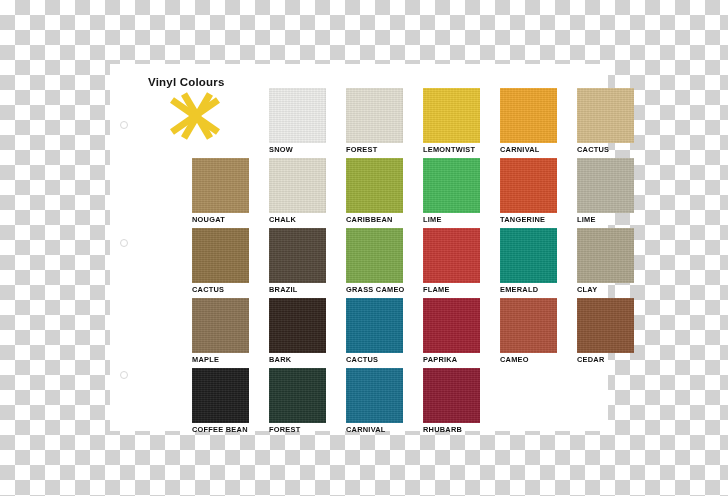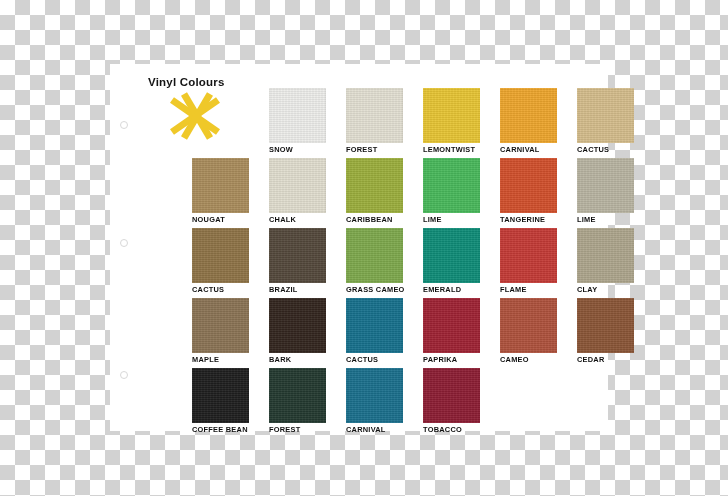--- a/index.html
+++ b/index.html
@@ -187,28 +187,28 @@
         </div>
         <div class="cell">
           <div class="chip" style="background-color: rgb(83, 72, 59);"></div>
           <div class="label">BRAZIL</div>
         </div>
         <div class="cell">
           <div class="chip" style="background-color: rgb(125, 168, 76);"></div>
           <div class="label">GRASS CAMEO</div>
         </div>
         <div class="cell">
+          <div class="chip" style="background-color: rgb(195, 58, 53);"></div>
+          <div class="label">FLAME</div>
+        </div>
+        <div class="cell">
           <div class="chip" style="background-color: rgb(14, 140, 119);"></div>
           <div class="label">EMERALD</div>
         </div>
         <div class="cell">
-          <div class="chip" style="background-color: rgb(195, 58, 53);"></div>
-          <div class="label">FLAME</div>
-        </div>
-        <div class="cell">
           <div class="chip" style="background-color: rgb(173, 165, 140);"></div>
           <div class="label">CLAY</div>
         </div>
         <div class="cell">
           <div class="chip" style="background-color: rgb(138, 115, 84);"></div>
           <div class="label">MAPLE</div>
         </div>
         <div class="cell">
           <div class="chip" style="background-color: rgb(50, 37, 30);"></div>
           <div class="label">BARK</div>
@@ -236,18 +236,18 @@
         <div class="cell">
           <div class="chip" style="background-color: rgb(35, 57, 47);"></div>
           <div class="label">FOREST</div>
         </div>
         <div class="cell">
           <div class="chip" style="background-color: rgb(26, 111, 140);"></div>
           <div class="label">CARNIVAL</div>
         </div>
         <div class="cell">
           <div class="chip" style="background-color: rgb(140, 29, 51);"></div>
-          <div class="label">TOBACCO</div>
+          <div class="label">RHUBARB</div>
         </div>
       </div>
 
   </div>
 </div>
 
 </body></html>

